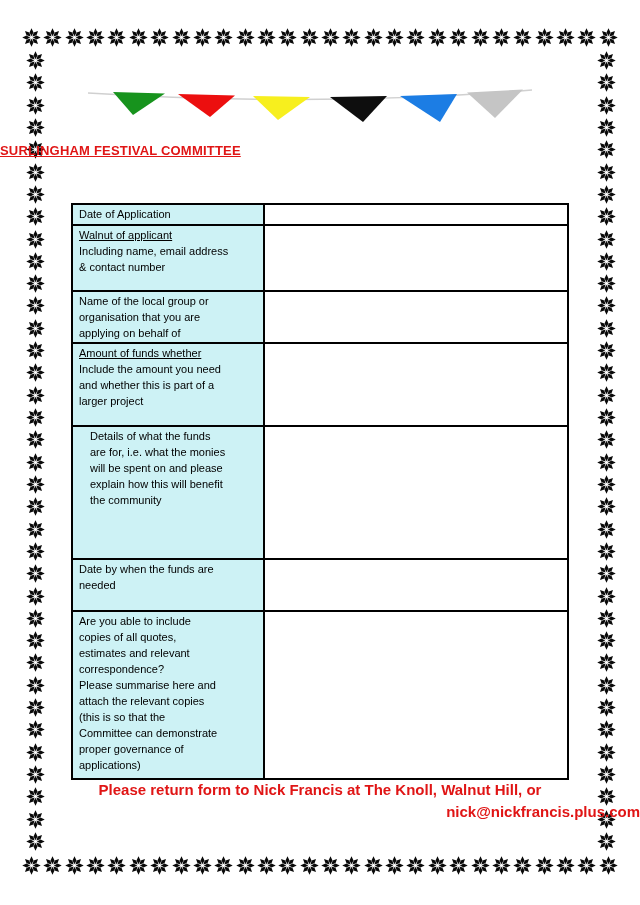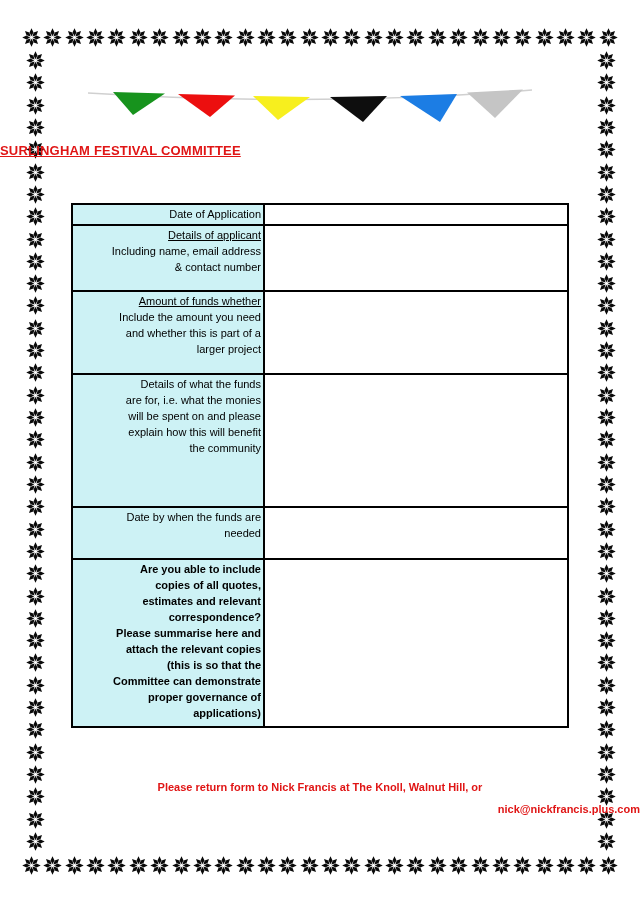--- a/index.html
+++ b/index.html
@@ -38,36 +38,36 @@
     position: absolute; left: 71px; top: 203px;
     width: 498px; border-collapse: collapse; table-layout: fixed;
   }
   table.form-table td {
     border: 2px solid #000;
     vertical-align: top;
     padding: 1px 2px 1px 6px;
     font-size: 11px;
     line-height: 16px;
   }
-  td.label-cell { width: 182px; background: var(--cellbg, #cdf2f5); text-align: right; }
+  td.label-cell { width: 182px; background: var(--cellbg, #cdf2f5); }
   td.input-cell { background: #ffffff; }
   .cell-title { text-decoration: underline; white-space: pre-line; }
   .cell-body  { white-space: pre-line; }
   tr.r1 td { height: 17px; }
   tr.r2 td { height: 62px; }
   tr.r3 td { height: 47px; }
   tr.r4 td { height: 79px; }
   tr.r5 td { height: 129px; padding-left: 17px; }
   tr.r6 td { height: 48px; }
-  tr.r7 td { height: 164px; font-weight: bold; }
+  tr.r7 td { height: 164px; }
 
   
   .footer-note {
     position: absolute; left: 0; width: 640px; text-align: center;
-    color: var(--accent, #e01515); font-weight: bold; font-size: 11px;
+    color: var(--accent, #e01515); font-weight: bold; font-size: 15px;
   }
   .footer-line-1 { top: 781px; }
   .footer-line-2 { top: 803px; text-align: right; }
 
   .hidden-defs { position: absolute; width: 0; height: 0; overflow: hidden; }
 </style>
 </head>
 <body>
 
 <svg class="hidden-defs" aria-hidden="true">
@@ -496,23 +496,32 @@
     <tbody>
       <tr class="r1">
         <td class="label-cell">
           <div class="cell-title"></div>
           <div class="cell-body">Date of Application</div>
         </td>
         <td class="input-cell"></td>
       </tr>
       <tr class="r2">
         <td class="label-cell">
-          <div class="cell-title">Details of applicant</div>
+          <div class="cell-title">Walnut of applicant</div>
           <div class="cell-body">Including name, email address
 &amp; contact number</div>
+        </td>
+        <td class="input-cell"></td>
+      </tr>
+      <tr class="r3">
+        <td class="label-cell">
+          <div class="cell-title"></div>
+          <div class="cell-body">Name of the local group or
+organisation that you are
+applying on behalf of</div>
         </td>
         <td class="input-cell"></td>
       </tr>
       <tr class="r4">
         <td class="label-cell">
           <div class="cell-title">Amount of funds whether</div>
           <div class="cell-body">Include the amount you need
 and whether this is part of a
 larger project</div>
         </td>

